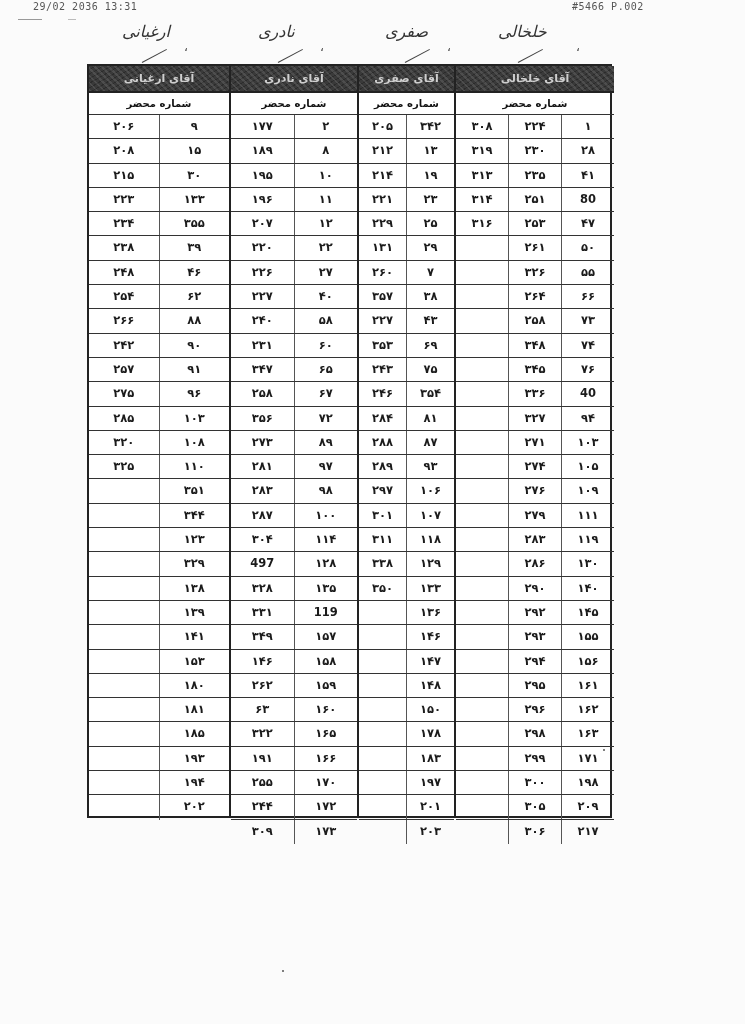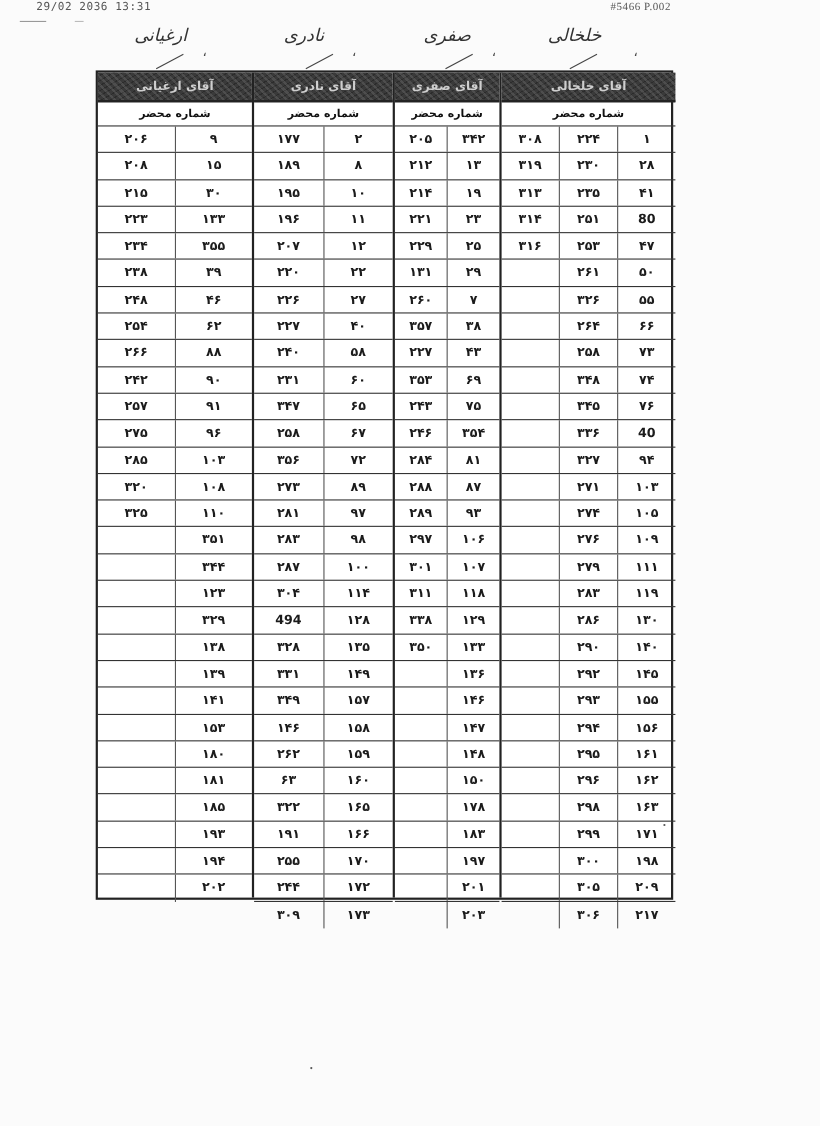--- a/index.html
+++ b/index.html
@@ -5,21 +5,21 @@
   html, body { margin:0; padding:0; }
   body {
     width:745px; height:1024px; background:#fbfbfb; position:relative; overflow:hidden;
     font-family:"DejaVu Sans", sans-serif; color:#1a1a1a;
   }
   .fax-header {
     position:absolute; top:0; left:0; width:671px; height:14px;
     font-family:"DejaVu Sans Mono", monospace; font-size:10px; color:#555; letter-spacing:0.5px;
   }
   .fax-header .left { position:absolute; left:33px; top:1px; }
-  .fax-header .right { position:absolute; left:555px; top:1px;font-family:Liberation Serif, serif; }
+  .fax-header .right { position:absolute; left:572px; top:1px; }
   .rule-mark { position:absolute; top:19px; left:18px; width:24px; height:1px; background:#999; }
   .rule-mark2 { position:absolute; top:19px; left:68px; width:8px; height:1px; background:#bbb; }
 
   .handwritten {
     position:absolute; top:22px; font-family:"DejaVu Serif", serif; font-size:16px; color:#333;
     font-style:italic; direction:rtl; white-space:nowrap;
   }
   .hw-comma { position:absolute; top:40px; font-size:12px; color:#444; }
 
   .tick { position:absolute; height:1px; background:#444; transform-origin:left center; }
@@ -436,28 +436,28 @@
         <div class="row">
           <div class="cell">۱۰۰</div>
           <div class="cell">۲۸۷</div>
         </div>
         <div class="row">
           <div class="cell">۱۱۴</div>
           <div class="cell">۳۰۴</div>
         </div>
         <div class="row">
           <div class="cell">۱۲۸</div>
-          <div class="cell">494</div>
+          <div class="cell">497</div>
         </div>
         <div class="row">
           <div class="cell">۱۳۵</div>
           <div class="cell">۳۲۸</div>
         </div>
         <div class="row">
-          <div class="cell">۱۴۹</div>
+          <div class="cell">119</div>
           <div class="cell">۳۳۱</div>
         </div>
         <div class="row">
           <div class="cell">۱۵۷</div>
           <div class="cell">۳۴۹</div>
         </div>
         <div class="row">
           <div class="cell">۱۵۸</div>
           <div class="cell">۱۴۶</div>
         </div>

